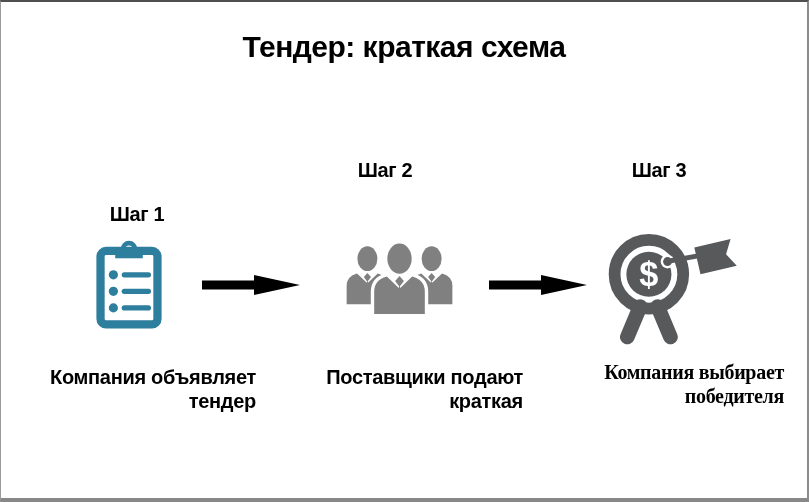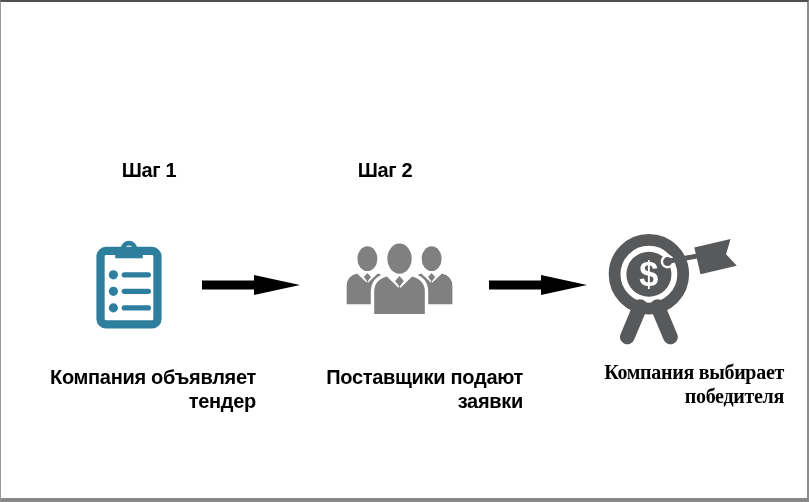--- a/index.html
+++ b/index.html
@@ -27,21 +27,21 @@
     text-align:center;
     font-size:30px;font-weight:bold;color:var(--c-text);
     letter-spacing:-0.5px;
   }
   .step-label{
     position:absolute;top:157px;width:160px;
     text-align:center;
     font-size:20px;font-weight:bold;color:var(--c-text);
     letter-spacing:-0.3px;
   }
-  .step-label.s1{left:68px;}
+  .step-label.s1{left:56px;margin-top:44px;}
   .step-label.s2{left:304px;}
   .step-label.s3{left:578px;}
   .step-icon{position:absolute;}
   .icon-clipboard{left:94px;top:237px;width:68px;height:90px;}
   .icon-team{left:338px;top:241px;width:122px;height:73px;}
   .icon-target{left:594px;top:226px;width:147px;height:118px;}
   .arrow{position:absolute;width:98px;height:20px;top:273px;}
   .arrow.a1{left:201px;}
   .arrow.a2{left:488px;}
   .step-caption{
@@ -64,23 +64,25 @@
   .f-tg{fill:var(--c-target);}
   .s-tg{stroke:var(--c-target);fill:none;}
   .f-arrow{fill:var(--c-arrow);}
   .dollar{font-family:"Liberation Sans",sans-serif;font-weight:bold;fill:#ffffff;}
 </style>
 </head>
 <body>
 
 <div class="slide">
 
+  <div class="slide-title">Тендер: краткая схема</div>
 
   <div class="step-label s1">Шаг 1</div>
   <div class="step-label s2">Шаг 2</div>
+  <div class="step-label s3">Шаг 3</div>
 
   <svg class="step-icon icon-clipboard" viewBox="0 0 72 98" xmlns="http://www.w3.org/2000/svg" aria-hidden="true">
     <rect class="s-cb" x="5" y="13" width="62" height="80" rx="6" stroke-width="9"></rect>
     <circle class="s-cb-n" cx="36" cy="11" r="6.5" stroke-width="5"></circle>
     <rect class="f-cb" x="21" y="9" width="30" height="12"></rect>
     <circle class="f-cb" cx="19" cy="39" r="5"></circle>
     <rect class="f-cb" x="28" y="36.2" width="32" height="5.6" rx="2.8"></rect>
     <circle class="f-cb" cx="19" cy="57" r="5"></circle>
     <rect class="f-cb" x="28" y="54.2" width="32" height="5.6" rx="2.8"></rect>
     <circle class="f-cb" cx="19" cy="75" r="5"></circle>
@@ -123,16 +125,16 @@
     <circle cx="74" cy="34" r="7" fill="#ffffff"></circle>
     <circle class="f-tg" cx="74" cy="34" r="4.5"></circle>
     <path class="s-tg" d="M76 33.5 L112 27" stroke-width="5"></path>
 
     <g transform="translate(123,29) rotate(-13)">
       <path class="f-tg" d="M-19 -14 L19 -14 L11 0 L19 14 L-19 14 Z"></path>
     </g>
   </svg>
 
   <div class="step-caption c1">Компания объявляет тендер</div>
-  <div class="step-caption c2">Поставщики подают заявки</div>
+  <div class="step-caption c2">Поставщики подают краткая</div>
   <div class="step-caption c3">Компания выбирает победителя</div>
 
 </div>
 
 </body></html>

